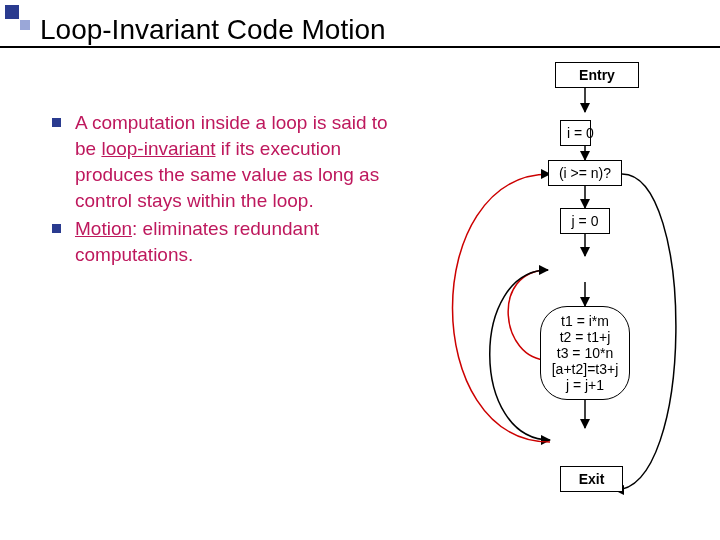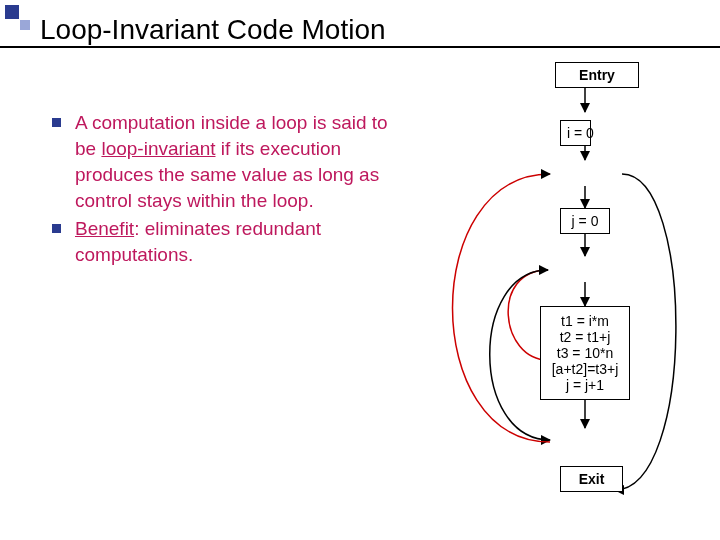--- a/index.html
+++ b/index.html
@@ -91,21 +91,21 @@
 <div class="bullet-list">
   <div class="bullet">
     <div class="dot"></div>
     <div class="txt">
       <span>A computation inside a loop is said to be </span><span class="u">loop-invariant</span><span> if its execution produces the same value as long as control stays within the loop.</span>
     </div>
   </div>
   <div class="bullet">
     <div class="dot"></div>
     <div class="txt">
-      <span></span><span class="u">Benefit</span><span>: eliminates redundant computations.</span>
+      <span></span><span class="u">Motion</span><span>: eliminates redundant computations.</span>
     </div>
   </div>
 </div>
 
 <div class="diagram">
   <svg class="edges">
     <defs>
       <marker id="ar" viewBox="0 0 10 10" refX="9" refY="5" markerWidth="7" markerHeight="7" orient="auto-start-reverse">
         <path d="M 0 0 L 10 5 L 0 10 z" fill="#000"></path>
       </marker>
@@ -122,22 +122,23 @@
 
     <path d="M 148 210 C 70 210, 70 380, 150 380" stroke="#000" stroke-width="1.5" fill="none" marker-end="url(#ar)"></path>
 
     <path d="M 150 382 C 20 382, 20 114, 150 114" stroke="#c00" stroke-width="1.5" fill="none" marker-end="url(#ar)"></path>
 
     <path d="M 222 114 C 295 114, 295 430, 215 430" stroke="#000" stroke-width="1.5" fill="none" marker-end="url(#ar)"></path>
   </svg>
 
   <div class="node b" style="left:155px; top:2px; width:84px;">Entry</div>
   <div class="node" style="left:160px; top:52px; width:31px;margin-top:8px;">i = 0</div>
+  <div class="node" style="left:148px; top:100px; width:74px;">(i &gt;= n)?</div>
   <div class="node" style="left:160px; top:148px; width:50px;">j = 0</div>
-  <div class="node" style="left:140px; top:246px; width:90px; padding:6px 4px;">
+  <div class="node" style="left:140px; top:246px; width:90px; padding:6px 4px;border-radius:27px;">
     <div>t1 = i*m</div>
     <div>t2 = t1+j</div>
     <div>t3 = 10*n</div>
     <div>[a+t2]=t3+j</div>
     <div>j = j+1</div>
   </div>
   <div class="node b" style="left:160px; top:406px; width:63px;">Exit</div>
 </div>
 
 </body></html>

